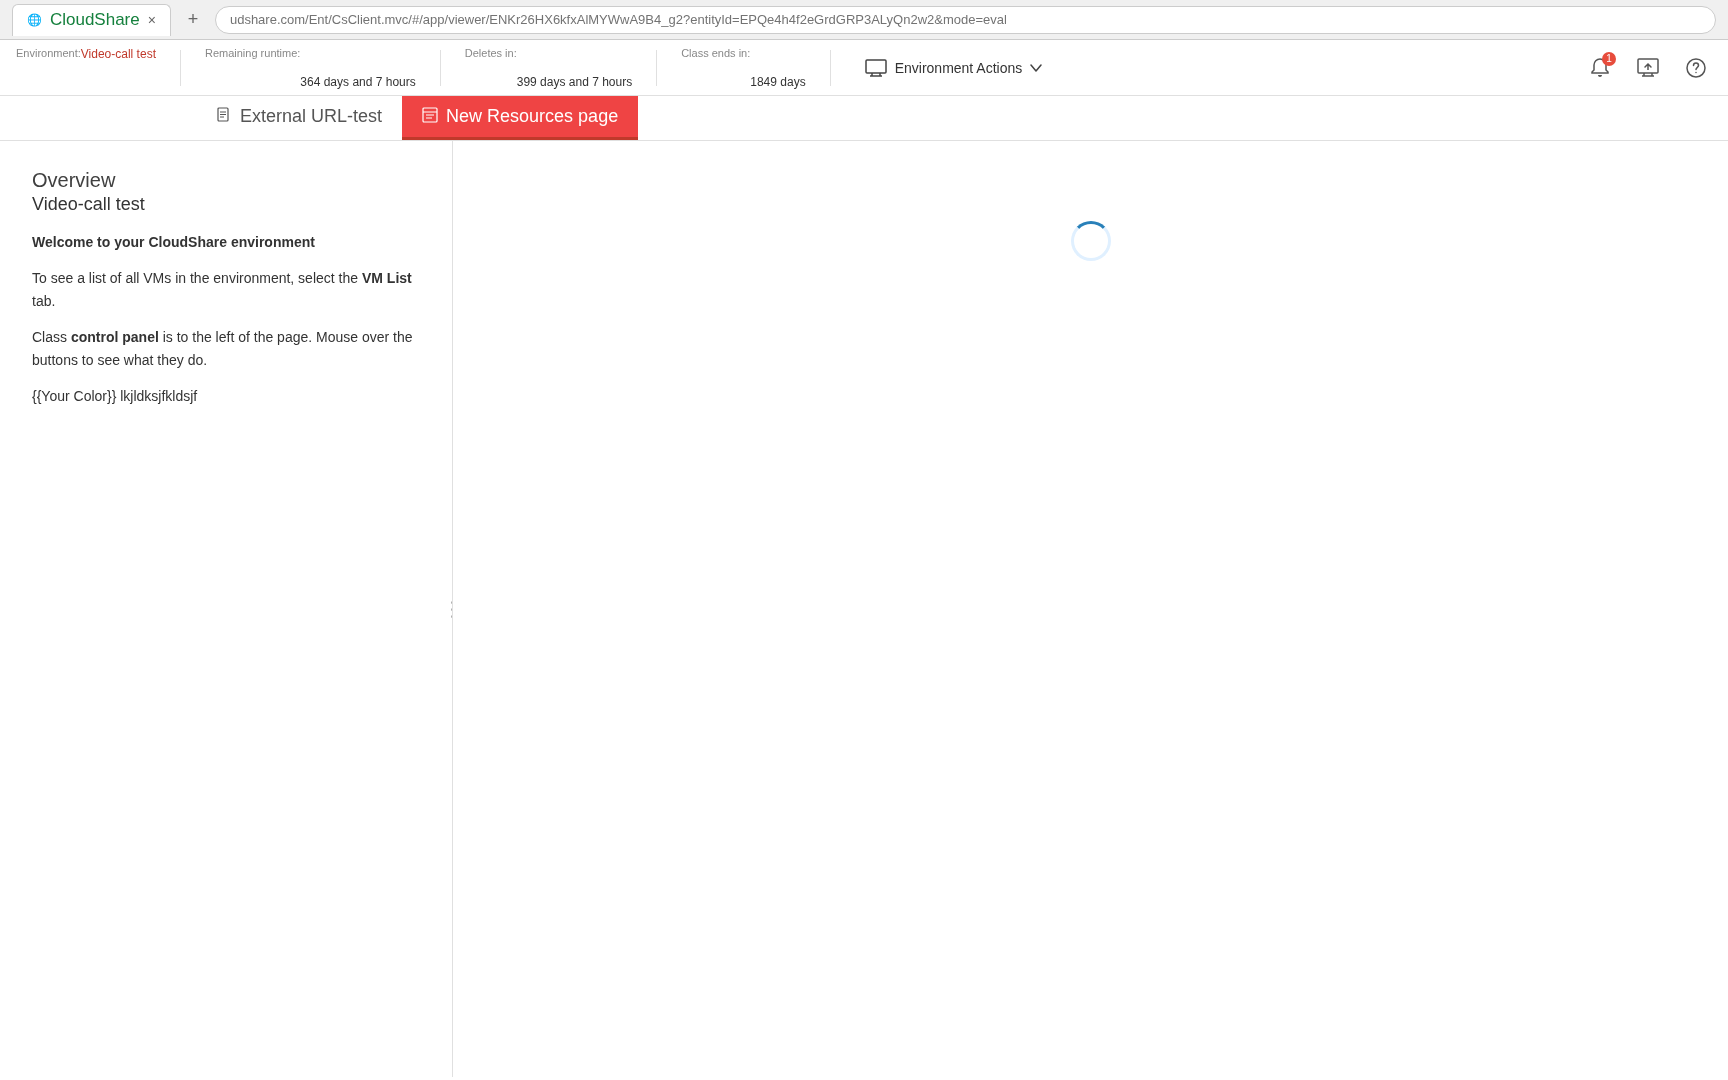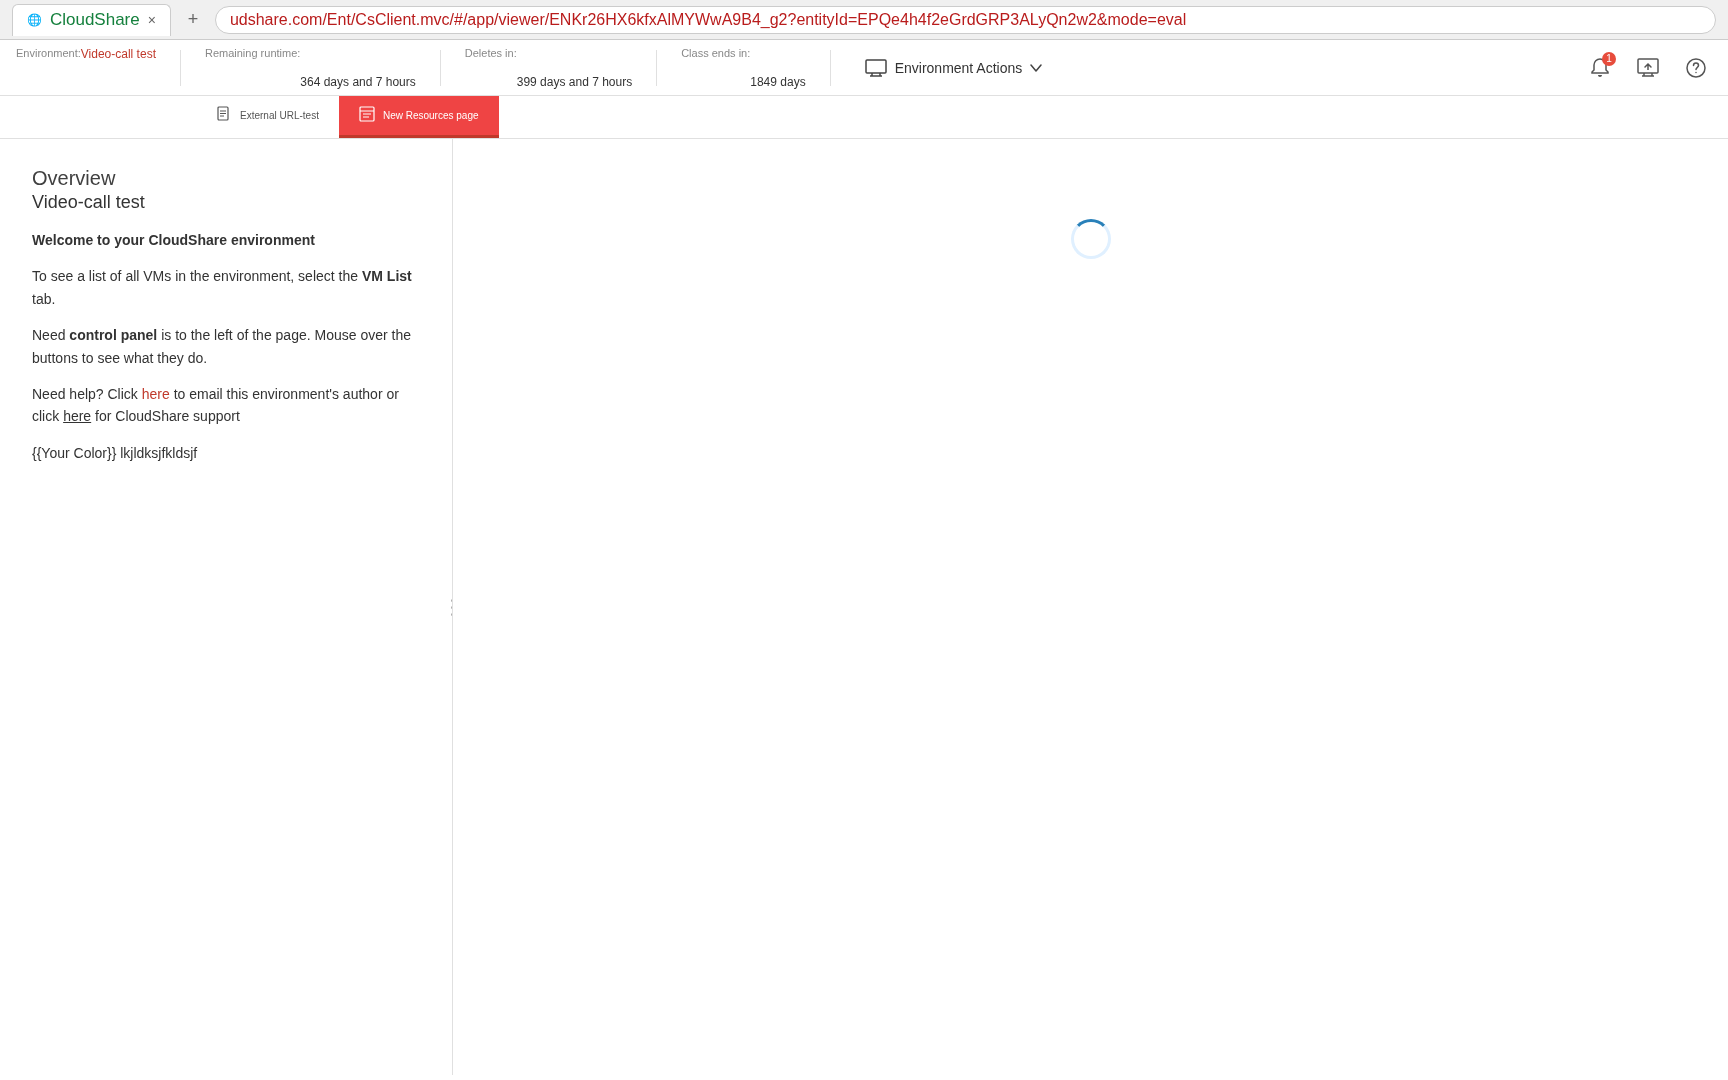--- a/index.html
+++ b/index.html
@@ -45,22 +45,22 @@
       justify-content: center;
     }
     .address-bar {
       flex: 1;
       display: flex;
       align-items: center;
       background: #fff;
       border: 1px solid #ccc;
       border-radius: 20px;
       padding: 4px 14px;
-      font-size: 16px;
-      color: #b91c1c;
+      font-size: 13px;
+      color: #737373;
       height: 28px;
     }
 
     
     .app-header {
       background: #fff;
       border-bottom: 1px solid #e0e0e0;
       display: flex;
       align-items: center;
       padding: 0 16px;
@@ -151,21 +151,21 @@
       border-bottom: 1px solid #e0e0e0;
       display: flex;
       align-items: stretch;
       padding: 0 0 0 196px;
     }
     .tab-item {
       display: flex;
       align-items: center;
       gap: 8px;
       padding: 10px 20px;
-      font-size: 10px;
+      font-size: 18px;
       cursor: pointer;
       border-bottom: 3px solid transparent;
       color: #555;
     }
     .tab-item.active {
       background: #ef4444;
       color: #fff;
       border-bottom: 3px solid #c0392b;
     }
     .tab-icon {
@@ -379,26 +379,23 @@
     <p class="overview-text">
       <strong>Welcome to your CloudShare environment</strong>
     </p>
 
     <p class="overview-text">
       <span>To see a list of all VMs in the environment, select the </span><strong>VM List</strong><span> tab.</span>
     </p>
 
 
     <p class="overview-text">
-      <span>Need </span><strong>control panel</strong><span> is to the left of the page. Mouse over the buttons to see what they do.</span>
+      <span>Class </span><strong>control panel</strong><span> is to the left of the page. Mouse over the buttons to see what they do.</span>
     </p>
 
-    <p class="overview-text">
-      <span>Need help? Click </span><a class="env-value">here</a><span> to email this environment's author or click </span><a class="underline">here</a><span> for CloudShare support</span>
-    </p>
 
     <p class="overview-text">{{Your Color}} lkjldksjfkldsjf</p>
 
     <div class="divider-handle">
       <div class="divider-dot"></div>
       <div class="divider-dot"></div>
       <div class="divider-dot"></div>
     </div>
   </div>
 

